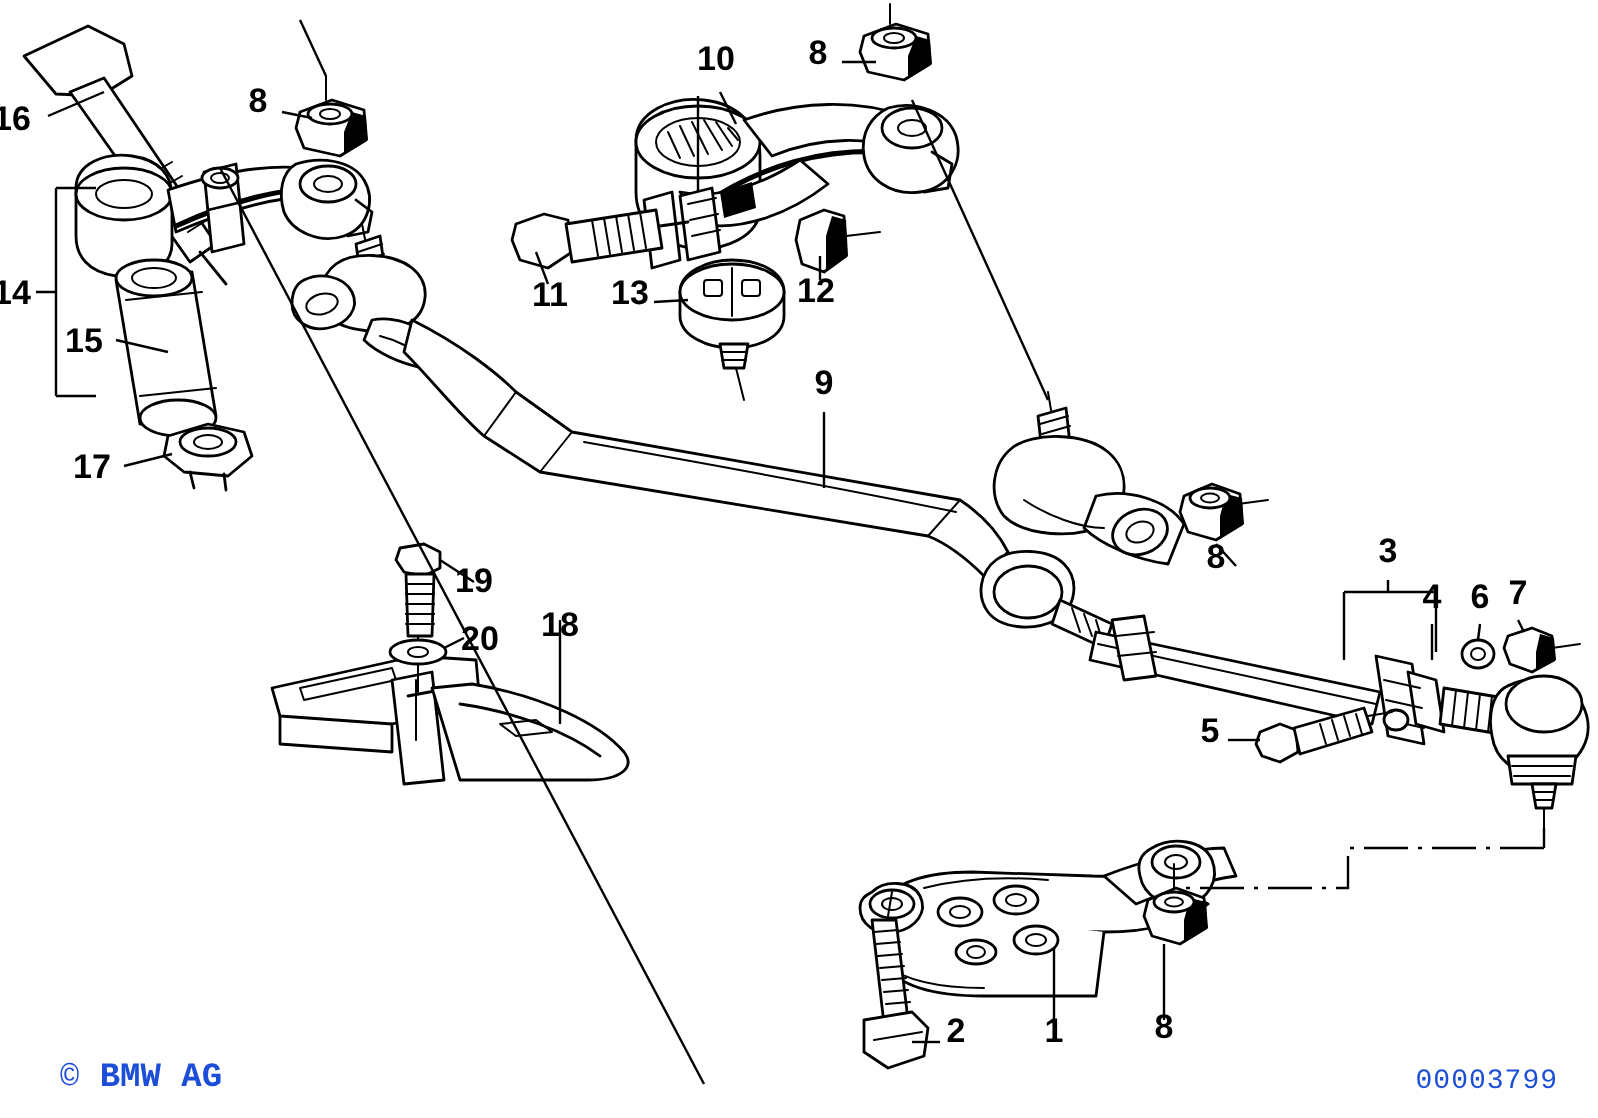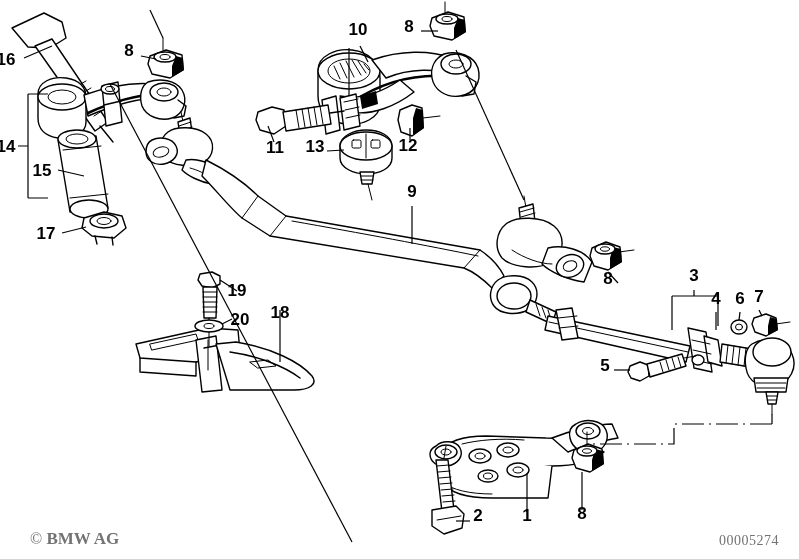--- a/index.html
+++ b/index.html
@@ -26,23 +26,23 @@
   }
   .part-num {
     font-family: "Liberation Sans", sans-serif;
     font-size: 17px;
     font-weight: bold;
     fill: #000000;
   }
   .footer-text {
     position: absolute;
     bottom: 10px;
-    font-family: Liberation Serif, serif;
+    font-family: Liberation Mono, monospace;
     font-size: 16px;
-    color: #737373;
+    color: #1d4ed8;
     letter-spacing: 0px;
     white-space: nowrap;
   }
   #copyright {
     left: 30px;
     font-weight: bold;
     font-size: 17px;
   }
   #copyright .cmark {
     font-weight: normal;
@@ -390,15 +390,15 @@
       <text class="part-num" x="46" y="239" text-anchor="middle">17</text>
       <text class="part-num" x="280" y="318" text-anchor="middle">18</text>
       <text class="part-num" x="237" y="296" text-anchor="middle">19</text>
       <text class="part-num" x="240" y="325" text-anchor="middle">20</text>
     </g>
 
   </svg>
 
   <div class="footer-text" id="copyright"><span class="cmark">©</span> <span>BMW AG</span></div>
 
-  <div class="footer-text" id="doc-number">00005274</div>
+  <div class="footer-text" id="doc-number">00003799</div>
 
 </div>
 
 </body></html>

